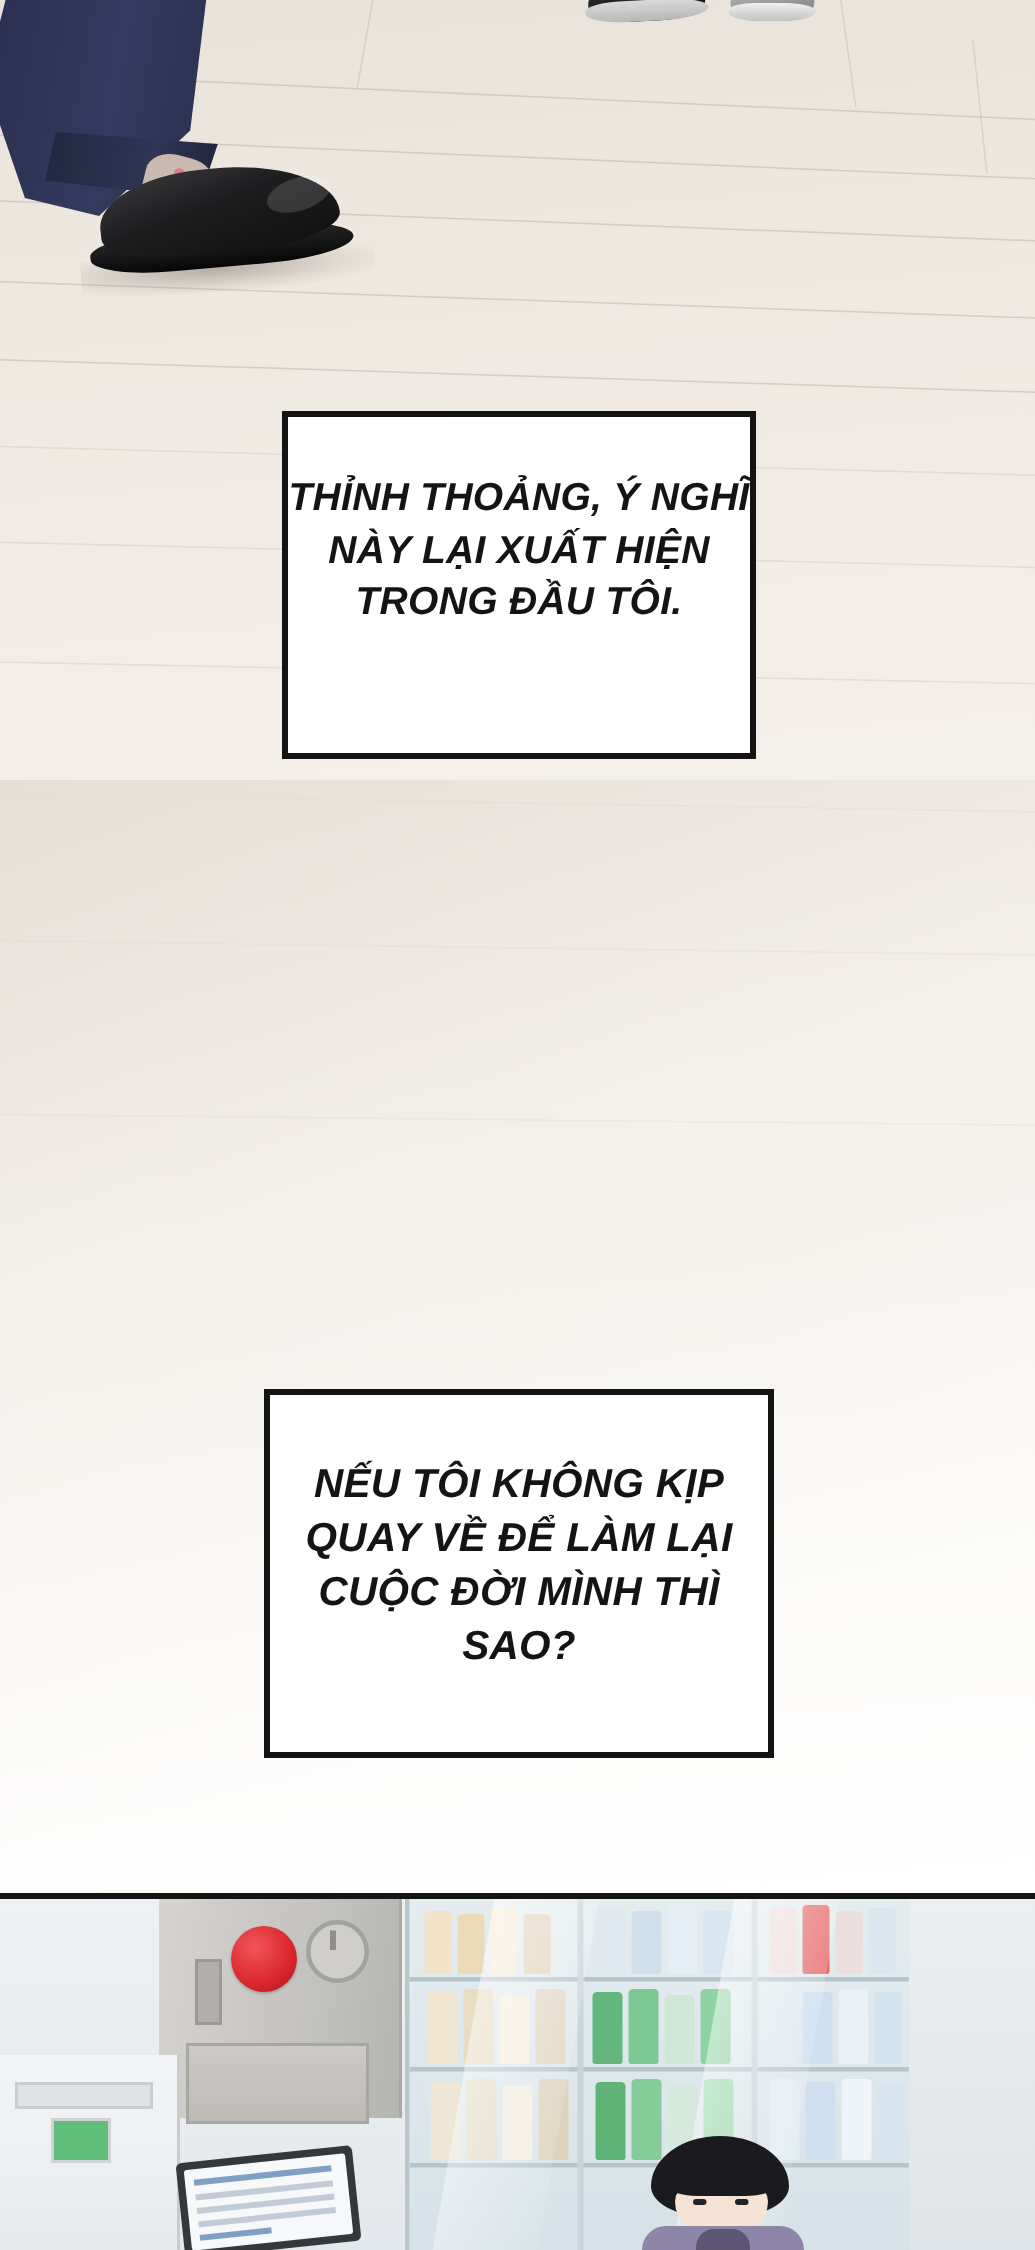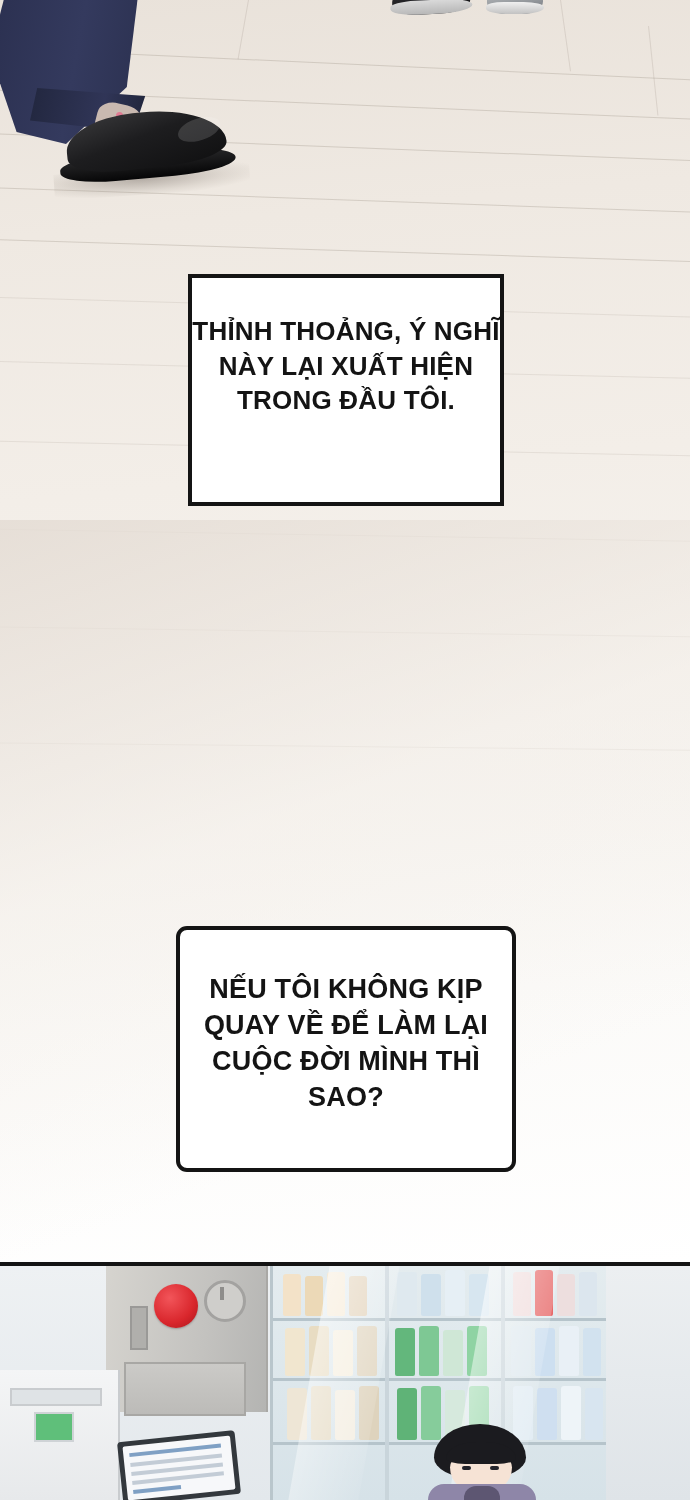--- a/index.html
+++ b/index.html
@@ -156,39 +156,40 @@
   
   .caption {
     position: absolute;
     background: #ffffff;
     border: 4px solid #141414;
     box-sizing: border-box;
     display: flex;
     align-items: center;
     justify-content: center;
     text-align: center;
+    font-style: italic;
   }
   .caption p {
     margin: 0;
     color: #141414;
     font-weight: 700;
     letter-spacing: 0.2px;
     line-height: 1.34;
   }
   #caption-1 {
     left: 188px; top: 274px;
     width: 316px; height: 232px;
   }
   #caption-1 p {
     font-size: 26px;
     transform: translateY(-24px);
   }
   #caption-2 {
     left: 176px; top: 926px;
-    width: 340px; height: 246px; border-radius: 11px;
+    width: 340px; height: 246px;
   }
   #caption-2 p {
     font-size: 27px;
     transform: translateY(-6px);
   }
 
   
   .divider {
     position: absolute;
     left: 0; top: 1262px;

